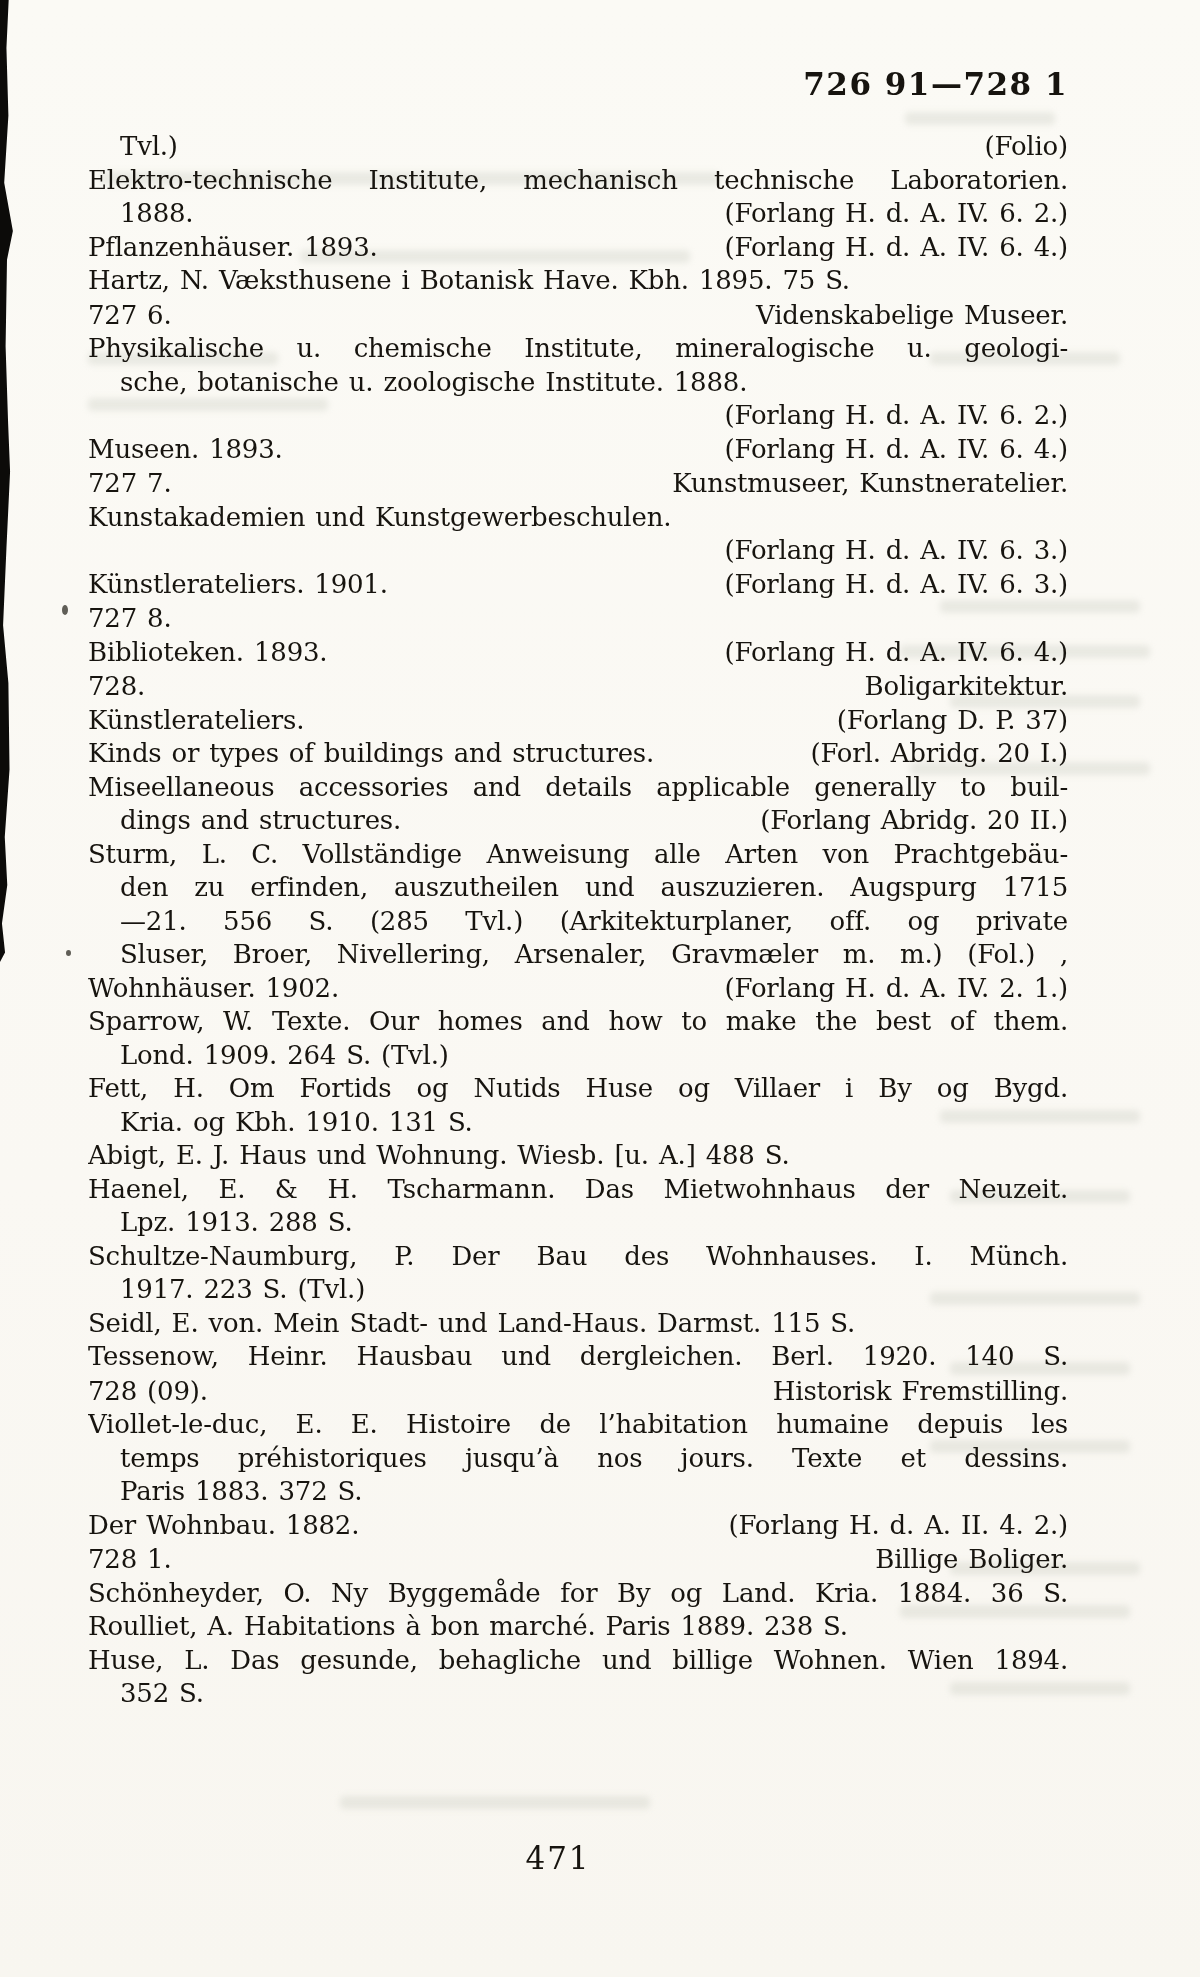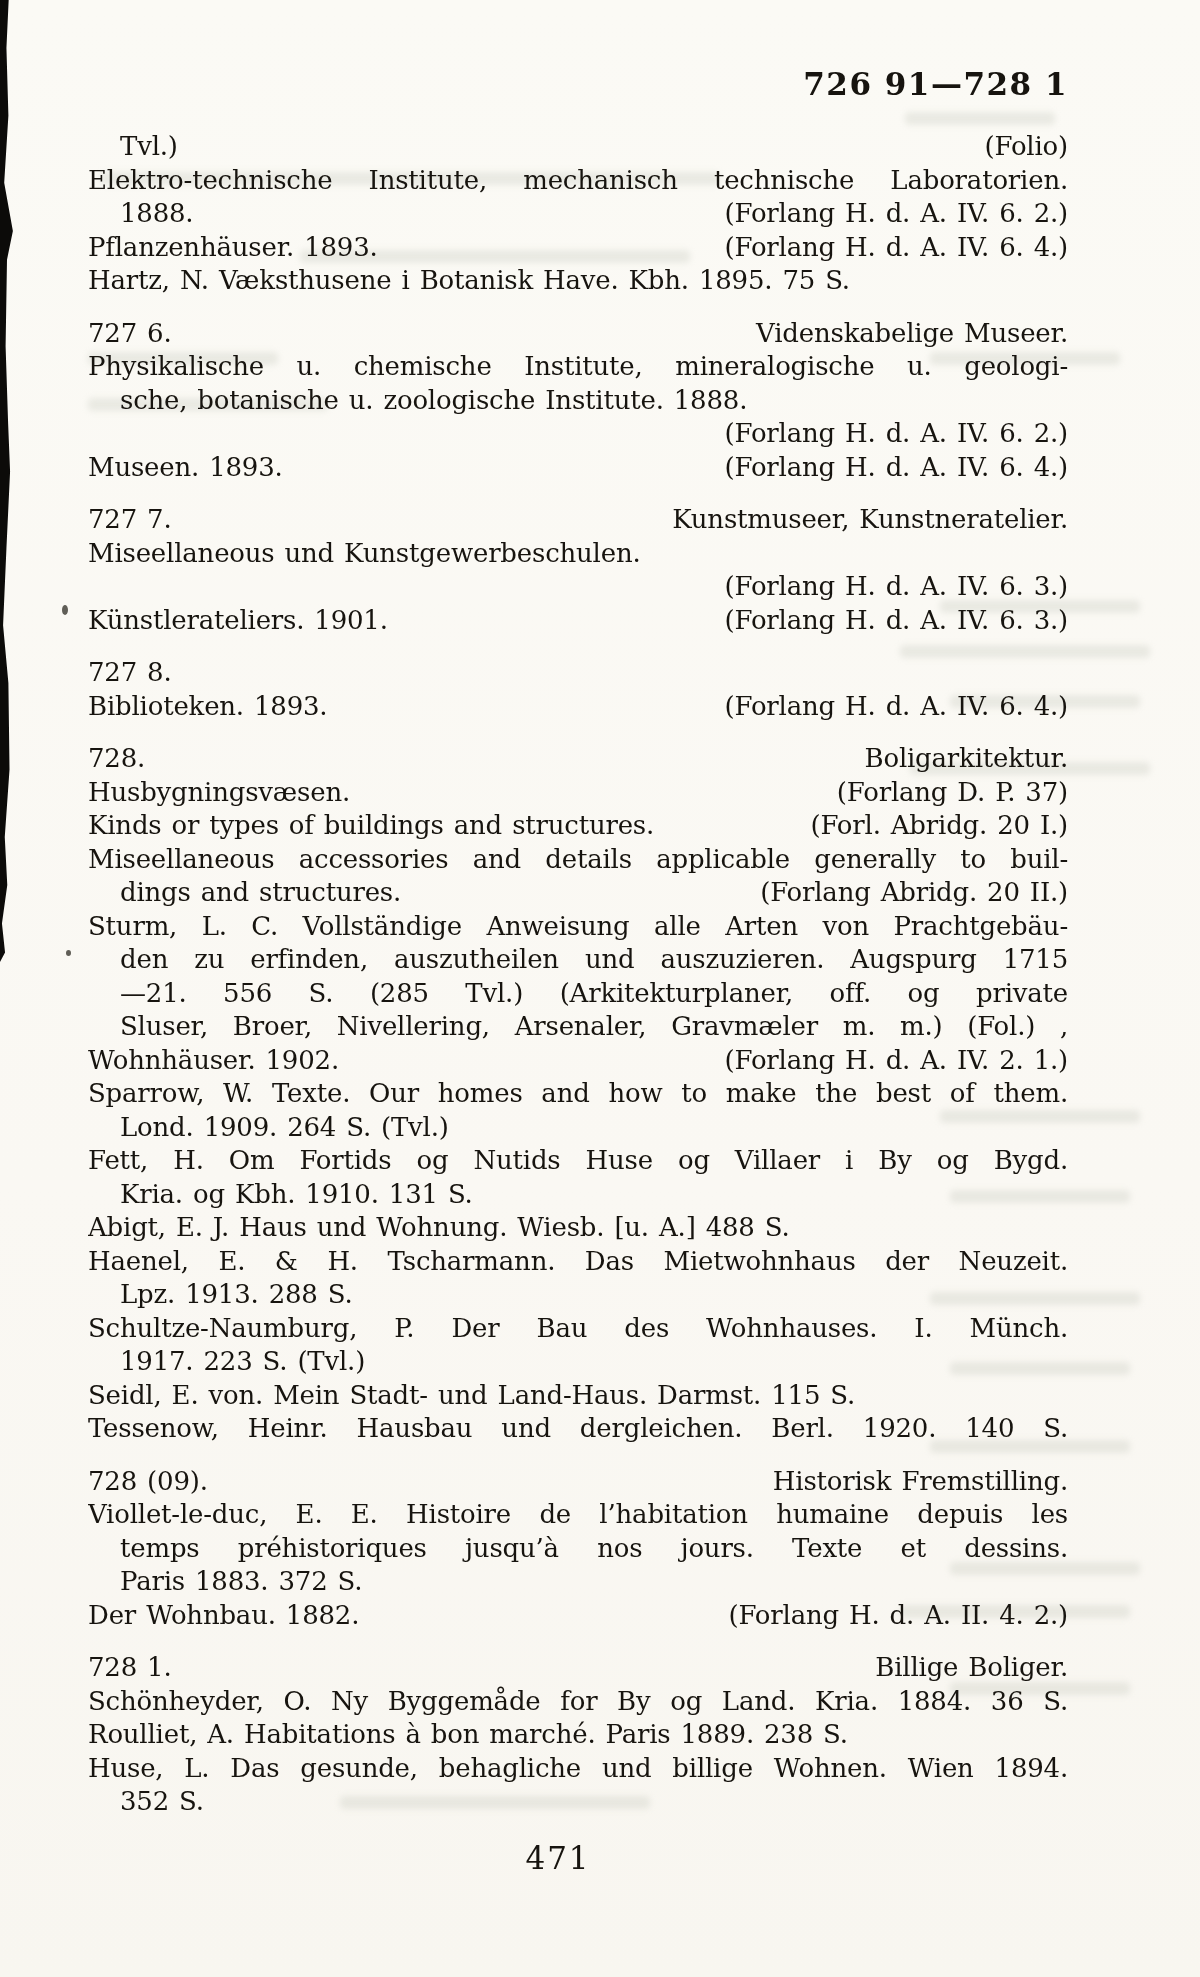--- a/index.html
+++ b/index.html
@@ -50,21 +50,21 @@
     max-height: 34px;
     overflow: hidden;
     letter-spacing: -0.2px;
     word-spacing: 2px;
   }
   .line.indent { padding-left: 32px; }
   .line.stretch { text-align: justify; text-align-last: justify; text-justify: inter-word; }
   .line.flexrow { display: flex; justify-content: space-between; align-items: flex-end; gap: 40px; }
   .line .right { margin-left: auto; white-space: nowrap; padding-left: 18px; }
   .line .b { font-weight: normal; }
-  .line.section { margin-top: 19px; }
+  .line.section { margin-top: 1px; }
 
   .page-number {
     position: absolute;
     left: 88px; top: 1840px;
     width: 940px;
     text-align: center;
     font-size: 31px;
     letter-spacing: 2px;
   }
 
@@ -142,39 +142,39 @@
         <span class="right">(Forlang H. d. A. IV. 6. 2.)</span>
       </div>
       <div class="line flexrow">
         <span><span>Museen.  1893.</span></span>
         <span class="right">(Forlang H. d. A. IV. 6. 4.)</span>
       </div>
       <div class="line section flexrow">
         <span><span class="b">727 7.</span></span>
         <span class="right b">Kunstmuseer, Kunstneratelier.</span>
       </div>
-      <div class="line"><span><span>Miseellaneous und Kunstgewerbeschulen.</span></span></div>
+      <div class="line"><span><span>Kunstakademien und Kunstgewerbeschulen.</span></span></div>
       <div class="line flexrow">
         <span class="right">(Forlang H. d. A. IV. 6. 3.)</span>
       </div>
       <div class="line flexrow">
         <span><span>Künstlerateliers.  1901.</span></span>
         <span class="right">(Forlang H. d. A. IV. 6. 3.)</span>
       </div>
       <div class="line section"><span><span class="b">727 8.</span></span></div>
       <div class="line flexrow">
         <span><span>Biblioteken.  1893.</span></span>
         <span class="right">(Forlang H. d. A. IV. 6. 4.)</span>
       </div>
       <div class="line section flexrow">
         <span><span class="b">728.</span></span>
         <span class="right b">Boligarkitektur.</span>
       </div>
       <div class="line flexrow">
-        <span><span>Husbygningsvæsen.</span></span>
+        <span><span>Künstlerateliers.</span></span>
         <span class="right">(Forlang D. P. 37)</span>
       </div>
       <div class="line flexrow">
         <span><span>Kinds or types of buildings and structures.</span></span>
         <span class="right">(Forl. Abridg. 20 I.)</span>
       </div>
       <div class="line stretch"><span><span>Miseellaneous accessories and details applicable generally to buil-</span></span></div>
       <div class="line indent flexrow">
         <span><span>dings and structures.</span></span>
         <span class="right">(Forlang Abridg. 20 II.)</span>

